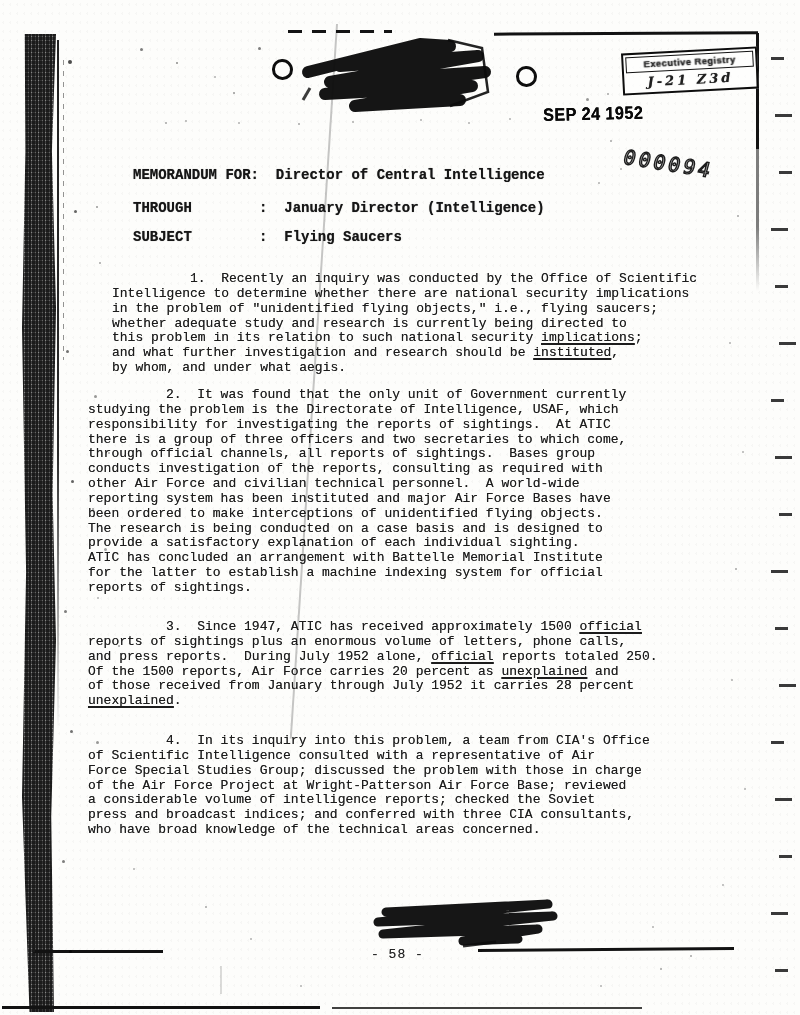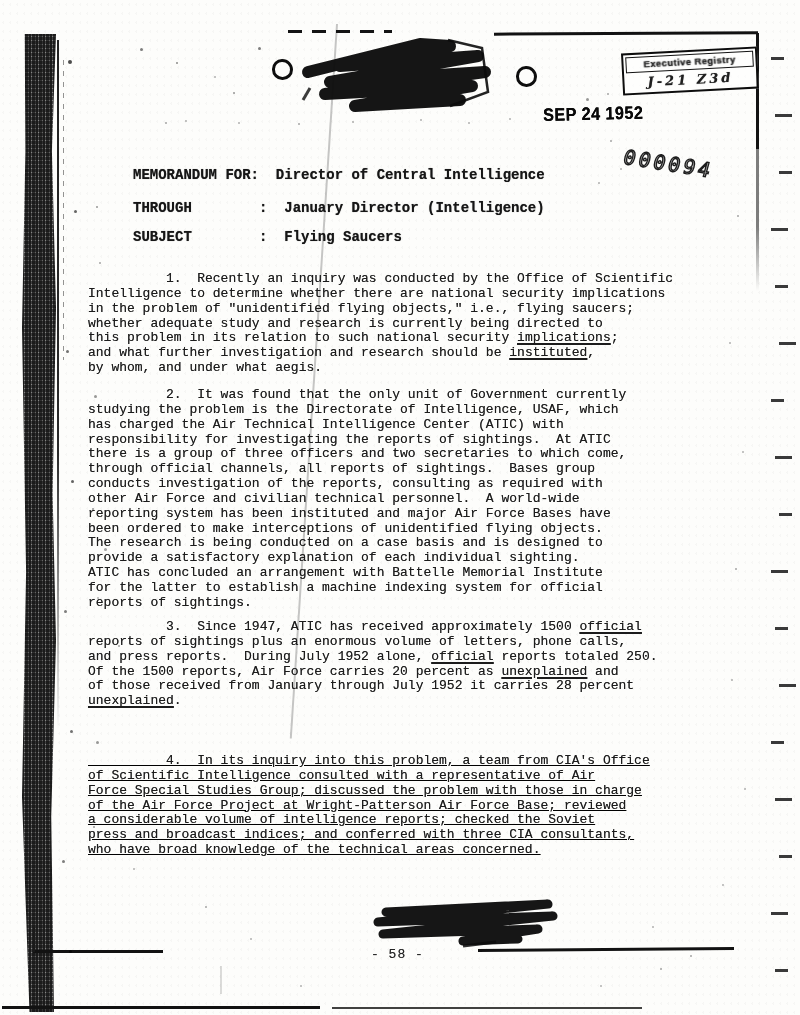--- a/index.html
+++ b/index.html
@@ -110,33 +110,32 @@
 
   <div class="serial">000094</div>
 
   <div id="memo-header">
       <div class="hrow" style="top: 167px;">MEMORANDUM FOR:  Director of Central Intelligence</div>
       <div class="hrow" style="top: 200px;">THROUGH        :  January Director (Intelligence)</div>
       <div class="hrow" style="top: 229px;">SUBJECT        :  Flying Saucers</div>
     </div>
 
   <div id="memo-body">
-      <div class="para" style="top: 272px;">
+      <div class="para" style="top: 272px; margin-left: 24px;">
         <div class="tline">          1.  Recently an inquiry was conducted by the Office of Scientific</div>
         <div class="tline">Intelligence to determine whether there are national security implications</div>
         <div class="tline">in the problem of "unidentified flying objects," i.e., flying saucers;</div>
         <div class="tline">whether adequate study and research is currently being directed to</div>
         <div class="tline">this problem in its relation to such national security <u>implications</u>;</div>
         <div class="tline">and what further investigation and research should be <u>instituted</u>,</div>
         <div class="tline">by whom, and under what aegis.</div>
       </div>
       <div class="para" style="top: 388px;">
         <div class="tline">          2.  It was found that the only unit of Government currently</div>
         <div class="tline">studying the problem is the Directorate of Intelligence, USAF, which</div>
-        <div class="tline">has charged the Air Technical Intelligence Center (ATIC) with</div>
         <div class="tline">responsibility for investigating the reports of sightings.  At ATIC</div>
         <div class="tline">there is a group of three officers and two secretaries to which come,</div>
         <div class="tline">through official channels, all reports of sightings.  Bases group</div>
         <div class="tline">conducts investigation of the reports, consulting as required with</div>
         <div class="tline">other Air Force and civilian technical personnel.  A world-wide</div>
         <div class="tline">reporting system has been instituted and major Air Force Bases have</div>
         <div class="tline">been ordered to make interceptions of unidentified flying objects.</div>
         <div class="tline">The research is being conducted on a case basis and is designed to</div>
         <div class="tline">provide a satisfactory explanation of each individual sighting.</div>
         <div class="tline">ATIC has concluded an arrangement with Battelle Memorial Institute</div>
@@ -144,21 +143,21 @@
         <div class="tline">reports of sightings.</div>
       </div>
       <div class="para" style="top: 620px;">
         <div class="tline">          3.  Since 1947, ATIC has received approximately 1500 <u>official</u></div>
         <div class="tline">reports of sightings plus an enormous volume of letters, phone calls,</div>
         <div class="tline">and press reports.  During July 1952 alone, <u>official</u> reports totaled 250.</div>
         <div class="tline">Of the 1500 reports, Air Force carries 20 percent as <u>unexplained</u> and</div>
         <div class="tline">of those received from January through July 1952 it carries 28 percent</div>
         <div class="tline"><u>unexplained</u>.</div>
       </div>
-      <div class="para" style="top: 754px; text-decoration: underline;">
+      <div class="para" style="top: 734px;">
         <div class="tline">          4.  In its inquiry into this problem, a team from CIA's Office</div>
         <div class="tline">of Scientific Intelligence consulted with a representative of Air</div>
         <div class="tline">Force Special Studies Group; discussed the problem with those in charge</div>
         <div class="tline">of the Air Force Project at Wright-Patterson Air Force Base; reviewed</div>
         <div class="tline">a considerable volume of intelligence reports; checked the Soviet</div>
         <div class="tline">press and broadcast indices; and conferred with three CIA consultants,</div>
         <div class="tline">who have broad knowledge of the technical areas concerned.</div>
       </div>
     </div>
 

